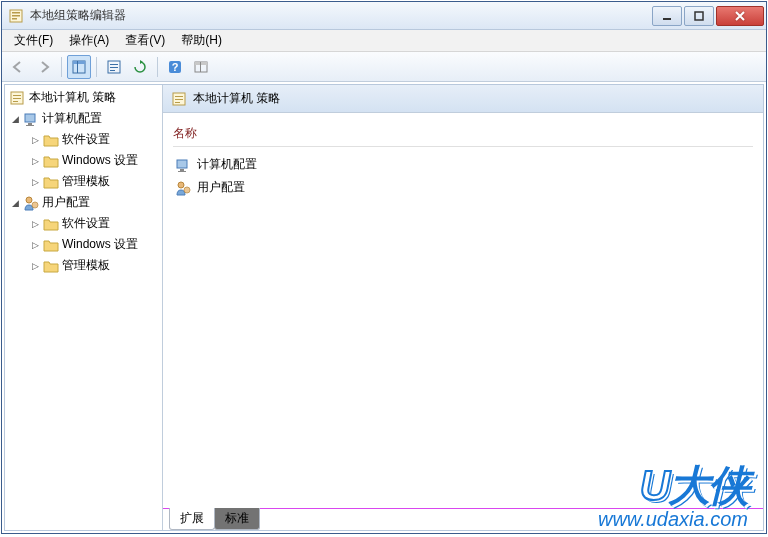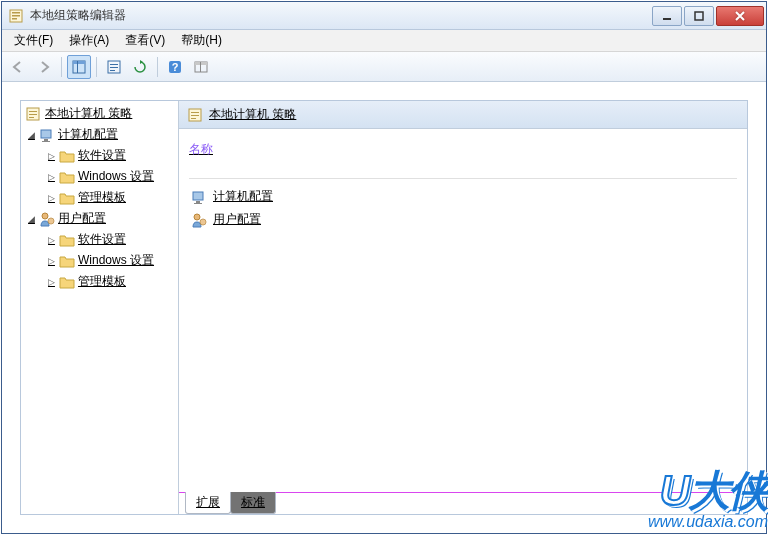--- a/index.html
+++ b/index.html
@@ -19,48 +19,48 @@
 .menubar { height: 22px; background: #f2f2f2; border-bottom: 1px solid #d6d6d6; display: flex; align-items: center; padding: 0 4px; }
 .menu-item { padding: 2px 8px; cursor: pointer; }
 
 
 .toolbar { height: 30px; background: linear-gradient(to bottom, #fafcfe, #e7eef7); border-bottom: 1px solid #c0cddc; display: flex; align-items: center; padding: 0 4px; gap: 2px; }
 .tb-btn { width: 24px; height: 24px; border: 1px solid transparent; display: flex; align-items: center; justify-content: center; cursor: pointer; border-radius: 2px; }
 .tb-sep { width: 1px; height: 20px; background: #c0cddc; margin: 0 3px; }
 .tb-btn.disabled { opacity: .5; cursor: default; }
 
 
-.content { flex: 1; display: flex; border: 1px solid #b8c8dc; margin: 18px; min-height: 0; text-decoration: underline; }
+.content { flex: 1; display: flex; border: 1px solid #b8c8dc; margin: 2px; min-height: 0; }
 
 
 .tree-pane { width: 158px; border-right: 1px solid #c0cddc; background: #fff; overflow: auto; padding: 2px 0; }
 .tree-root { padding: 2px 4px; display: flex; align-items: center; gap: 4px; white-space: nowrap; cursor: pointer; }
 .tree-node { display: flex; align-items: center; gap: 3px; padding: 2px 0 2px 6px; white-space: nowrap; cursor: pointer; }
 .expander { width: 9px; height: 9px; display: inline-flex; align-items: center; justify-content: center; font-size: 9px; color: #555; }
 .tree-children { padding-left: 16px; }
 .tree-children .tree-node { padding-left: 10px; }
 .node-icon { width: 16px; height: 16px; display: inline-flex; align-items: center; justify-content: center; flex-shrink: 0; }
 
 
 .right-pane { flex: 1; display: flex; flex-direction: column; min-width: 0; }
 .right-header { height: 28px; background: linear-gradient(to bottom, #e6eef8, #d4e2f2); border-bottom: 1px solid #c0cddc; display: flex; align-items: center; padding: 0 8px; gap: 6px; }
 .right-body { flex: 1; display: flex; padding: 12px 10px 4px 10px; gap: 20px; min-height: 0; }
 .desc-col { width: 190px; }
 .list-col { flex: 1; }
-.col-header { color: #8b5cf6; padding-bottom: 20px; border-bottom: 1px solid #e0e0e0; margin-bottom: 6px; }
+.col-header { color: #7f1d1d; padding-bottom: 4px; border-bottom: 1px solid #e0e0e0; margin-bottom: 6px; }
 .list-item { display: flex; align-items: center; gap: 6px; padding: 3px 2px; cursor: pointer; }
 .tabs { height: 22px; display: flex; align-items: flex-end; padding: 0 6px; border-top: 1px solid #d946ef; }
 .tab { border: 1px solid #b0b8c4; border-top: none; padding: 2px 10px; background: #737373; margin-right: -1px; cursor: pointer; font-size: 12px; border-radius: 0 0 3px 3px; }
 .tab.active { background: #fff; }
 
 
-.watermark { position: absolute; right: 0; bottom: 6px; text-align: right; pointer-events: none; }
+.watermark { position: absolute; right: 20px; bottom: 6px; text-align: right; pointer-events: none; }
 .watermark .logo { font-size: 42px; font-weight: 900; font-style: italic; letter-spacing: -2px; color: #1878d6; text-shadow: 2px 2px 0 #fff, 3px 3px 0 #1878d6; }
 .watermark .logo .outline { color: #fff; -webkit-text-stroke: 2px #1878d6; }
-.watermark .url { font-size: 16px; color: #1878d6; font-style: italic; margin-top: -6px; }
+.watermark .url { font-size: 20px; color: #1878d6; font-style: italic; margin-top: -6px; }
 
 
 svg { display: block; }
 </style>
 </head>
 <body>
 
 <div class="window">
 
   <div class="titlebar">

